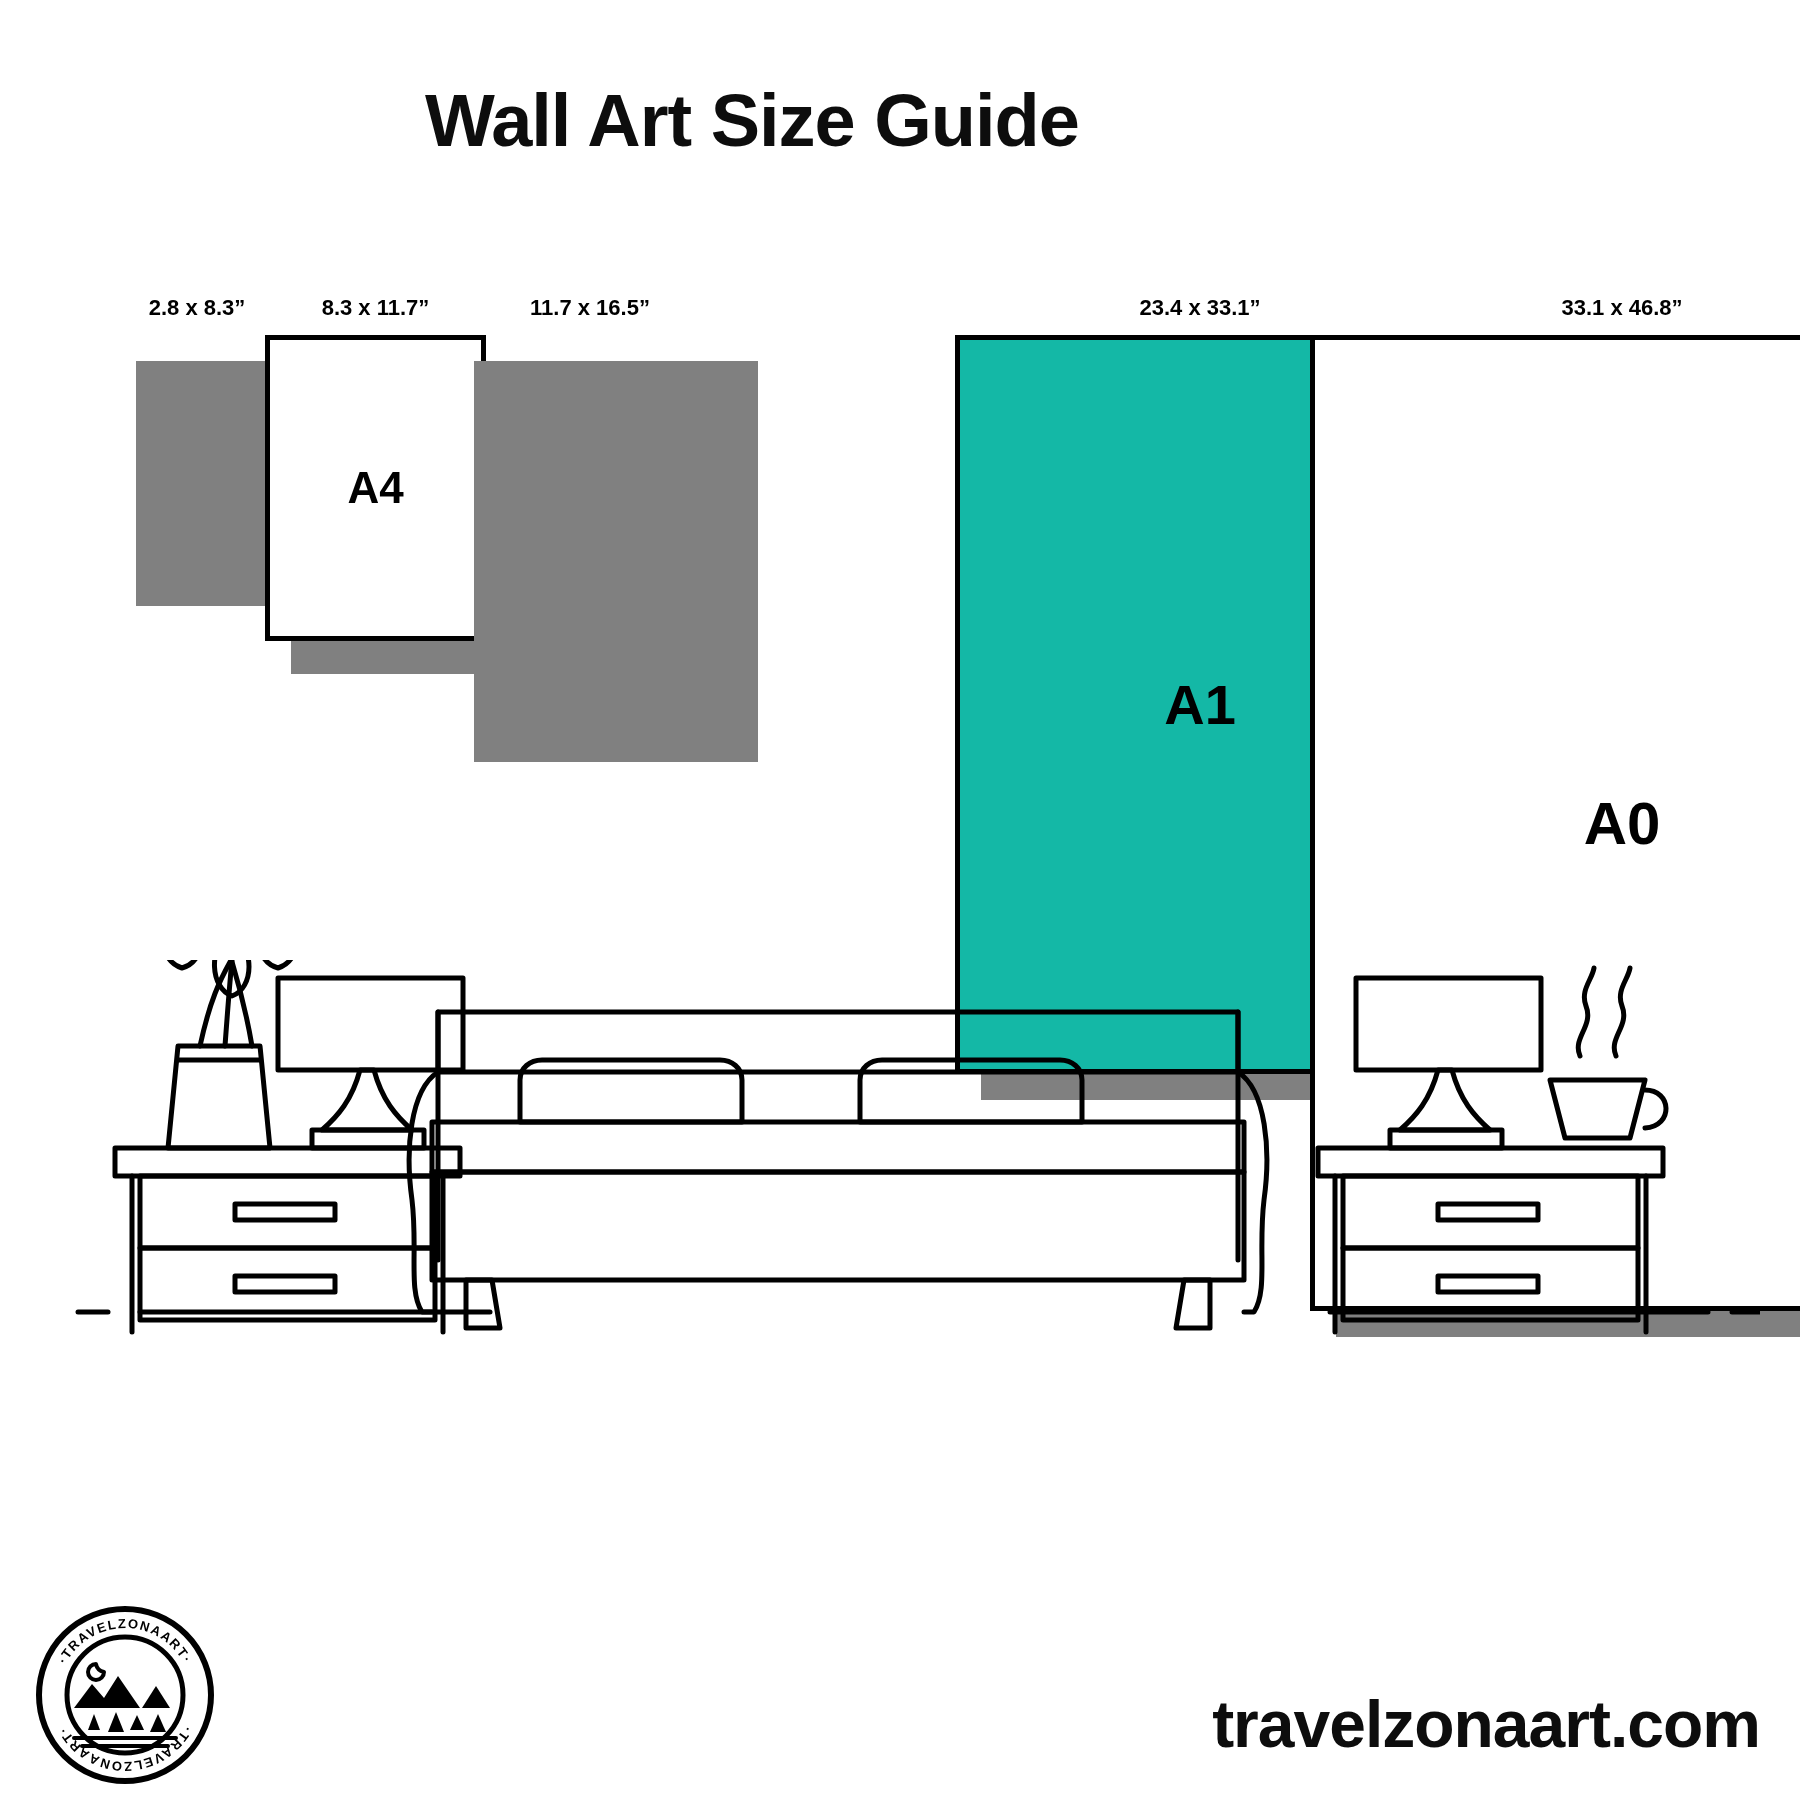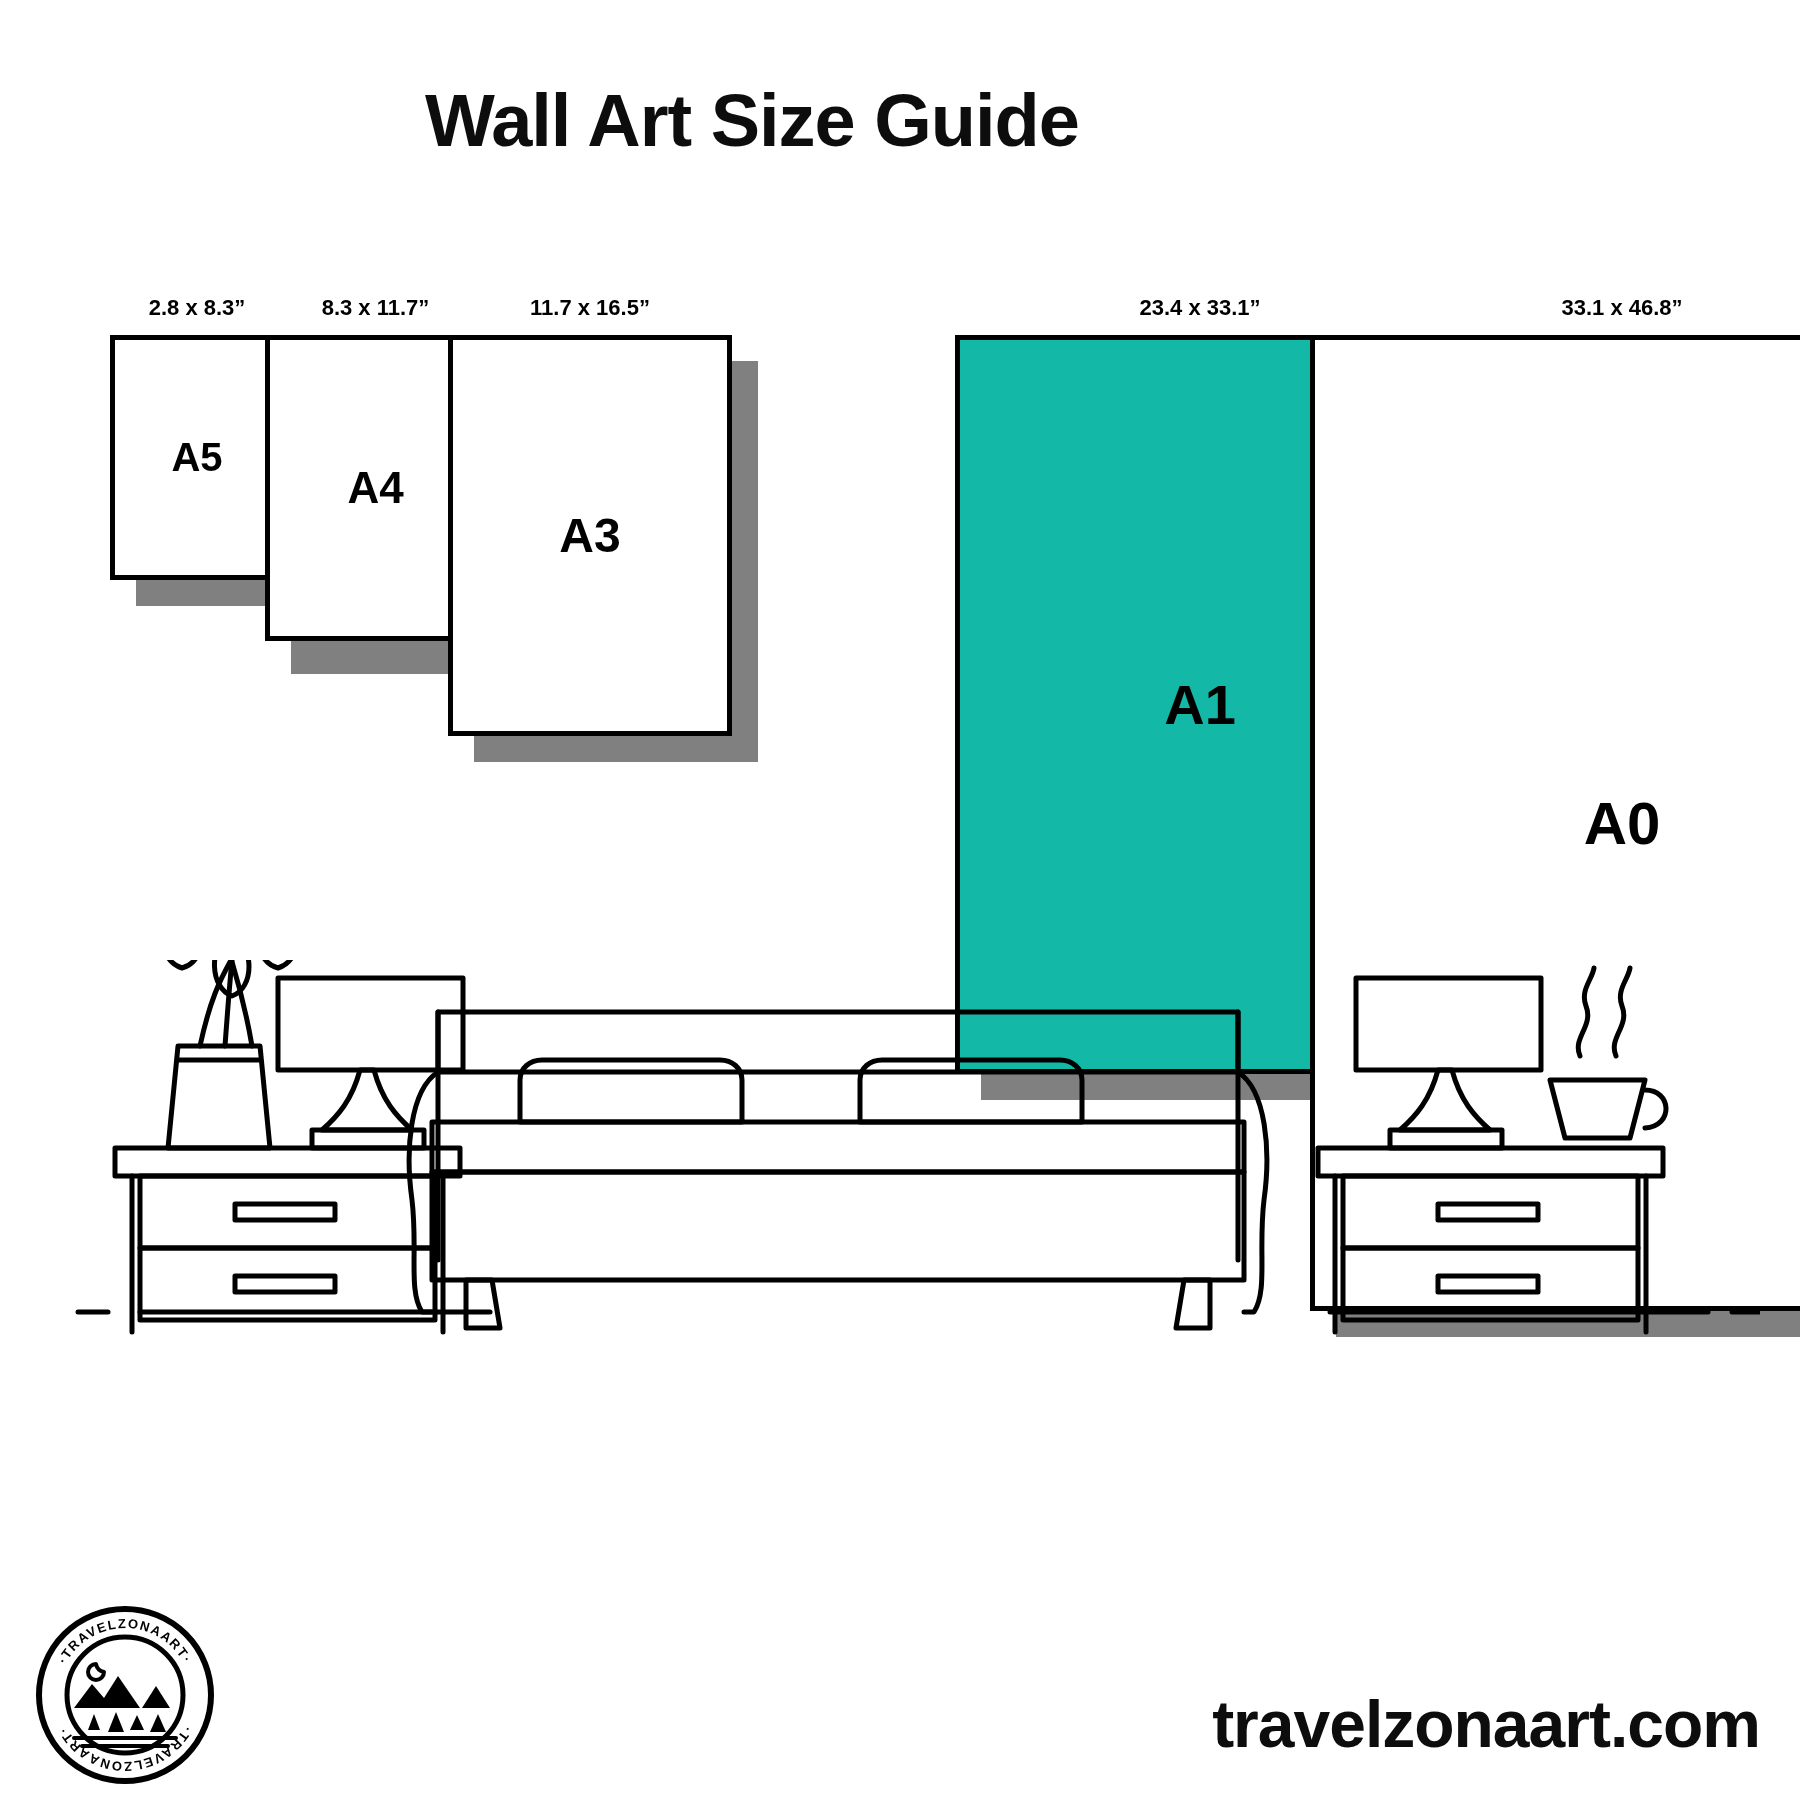--- a/index.html
+++ b/index.html
@@ -97,37 +97,31 @@
 </style>
 </head>
 <body>
 
 <div id="page-title">Wall Art Size Guide</div>
 
 <div id="frames">
     <div class="frame-group" style="left: 110px; top: 335px; width: 204px; height: 275px; bottom: auto;">
       <div class="frame-dims" style="top: -40px; left: 87px;">2.8 x 8.3”</div>
       <div class="frame-shadow" style="left: 26px; top: 26px; width: 174px; height: 245px; background: rgb(128, 128, 128);"></div>
-      <div class="frame-box" style="left: 0px; top: 0px; width: 174px; height: 245px; background: rgb(255, 255, 255); border-color: rgb(0, 0, 0);">
-        <div class="frame-label" style="font-size: 40px;">A5</div>
-      </div>
     </div>
     <div class="frame-group" style="left: 265px; top: 335px; width: 251px; height: 343px; bottom: auto;">
       <div class="frame-dims" style="top: -40px; left: 110.5px;">8.3 x 11.7”</div>
       <div class="frame-shadow" style="left: 26px; top: 26px; width: 221px; height: 313px; background: rgb(128, 128, 128);"></div>
       <div class="frame-box" style="left: 0px; top: 0px; width: 221px; height: 306px; background: rgb(255, 255, 255); border-color: rgb(0, 0, 0);">
         <div class="frame-label" style="font-size: 44px;">A4</div>
       </div>
     </div>
     <div class="frame-group" style="left: 448px; top: 335px; width: 314px; height: 431px; bottom: auto;">
       <div class="frame-dims" style="top: -40px; left: 142px;">11.7 x 16.5”</div>
       <div class="frame-shadow" style="left: 26px; top: 26px; width: 284px; height: 401px; background: rgb(128, 128, 128);"></div>
-      <div class="frame-box" style="left: 0px; top: 0px; width: 284px; height: 401px; background: rgb(255, 255, 255); border-color: rgb(0, 0, 0);">
-        <div class="frame-label" style="font-size: 48px;">A3</div>
-      </div>
     </div>
     <div class="frame-group" style="left: 955px; top: 335px; width: 520px; height: 769px; bottom: auto;">
       <div class="frame-dims" style="top: -40px; left: 245px;">23.4 x 33.1”</div>
       <div class="frame-shadow" style="left: 26px; top: 26px; width: 490px; height: 739px; background: rgb(128, 128, 128);"></div>
       <div class="frame-box" style="left: 0px; top: 0px; width: 490px; height: 739px; background: #14b8a6; border-color: rgb(0, 0, 0);">
         <div class="frame-label" style="font-size: 56px;">A1</div>
       </div>
     </div>
     <div class="frame-group" style="left: 1310px; top: 335px; width: 654px; height: 1006px; bottom: auto;">
       <div class="frame-dims" style="top: -40px; left: 312px;">33.1 x 46.8”</div>

